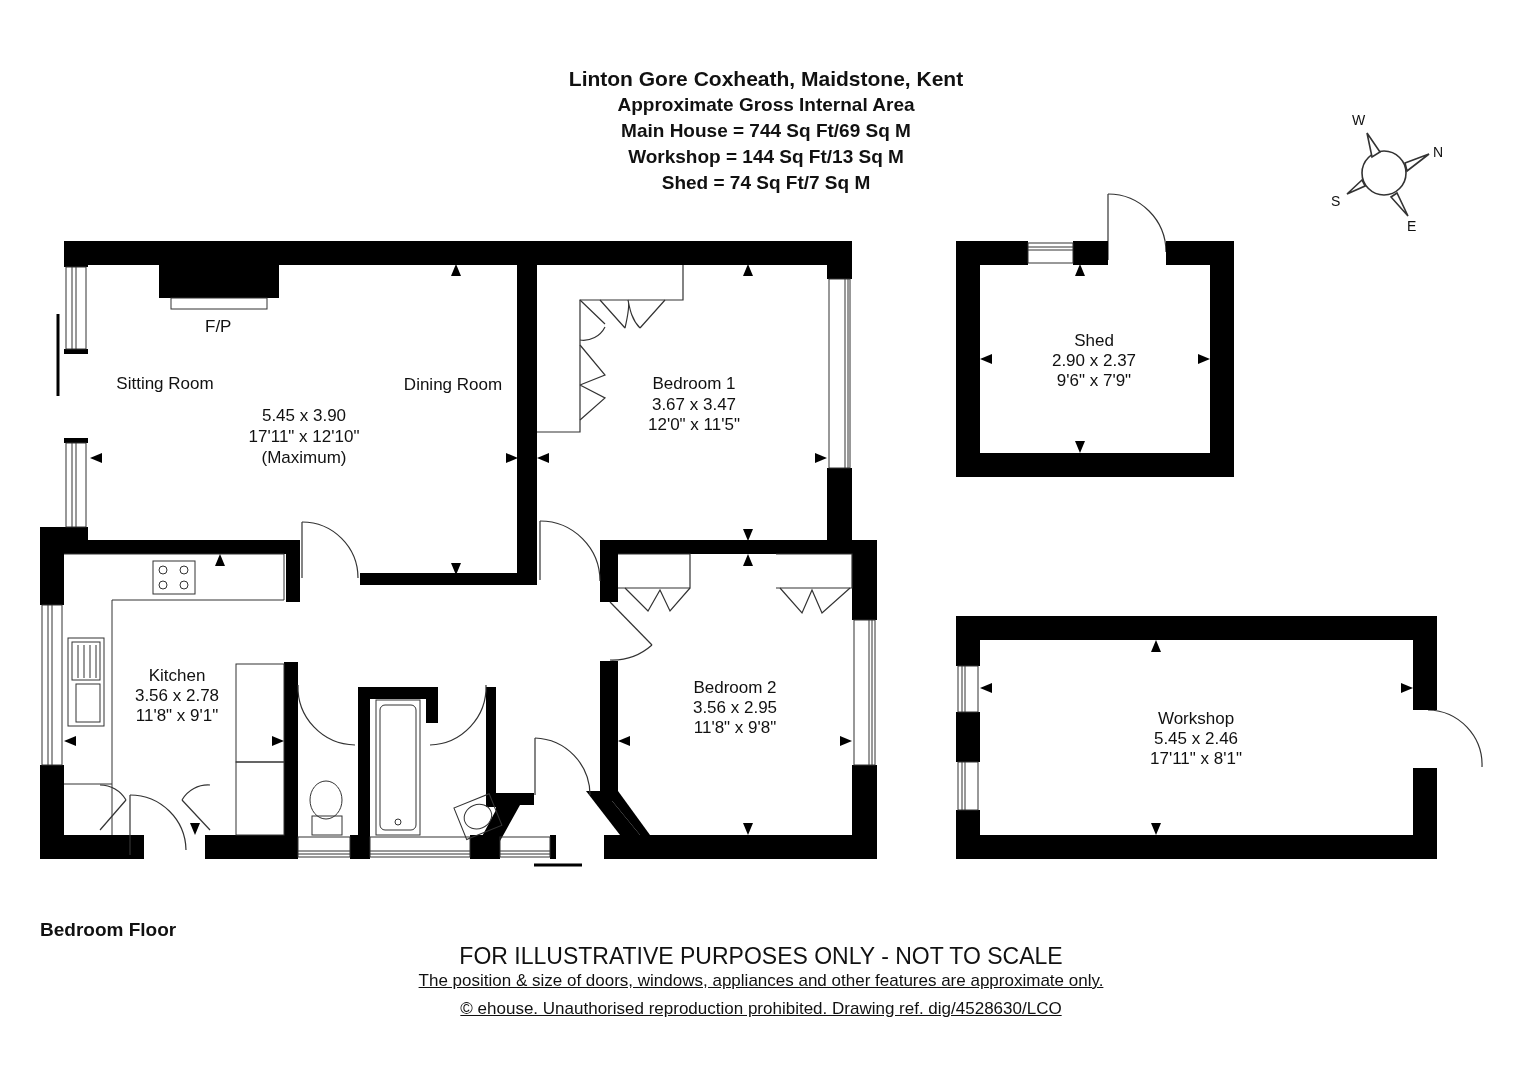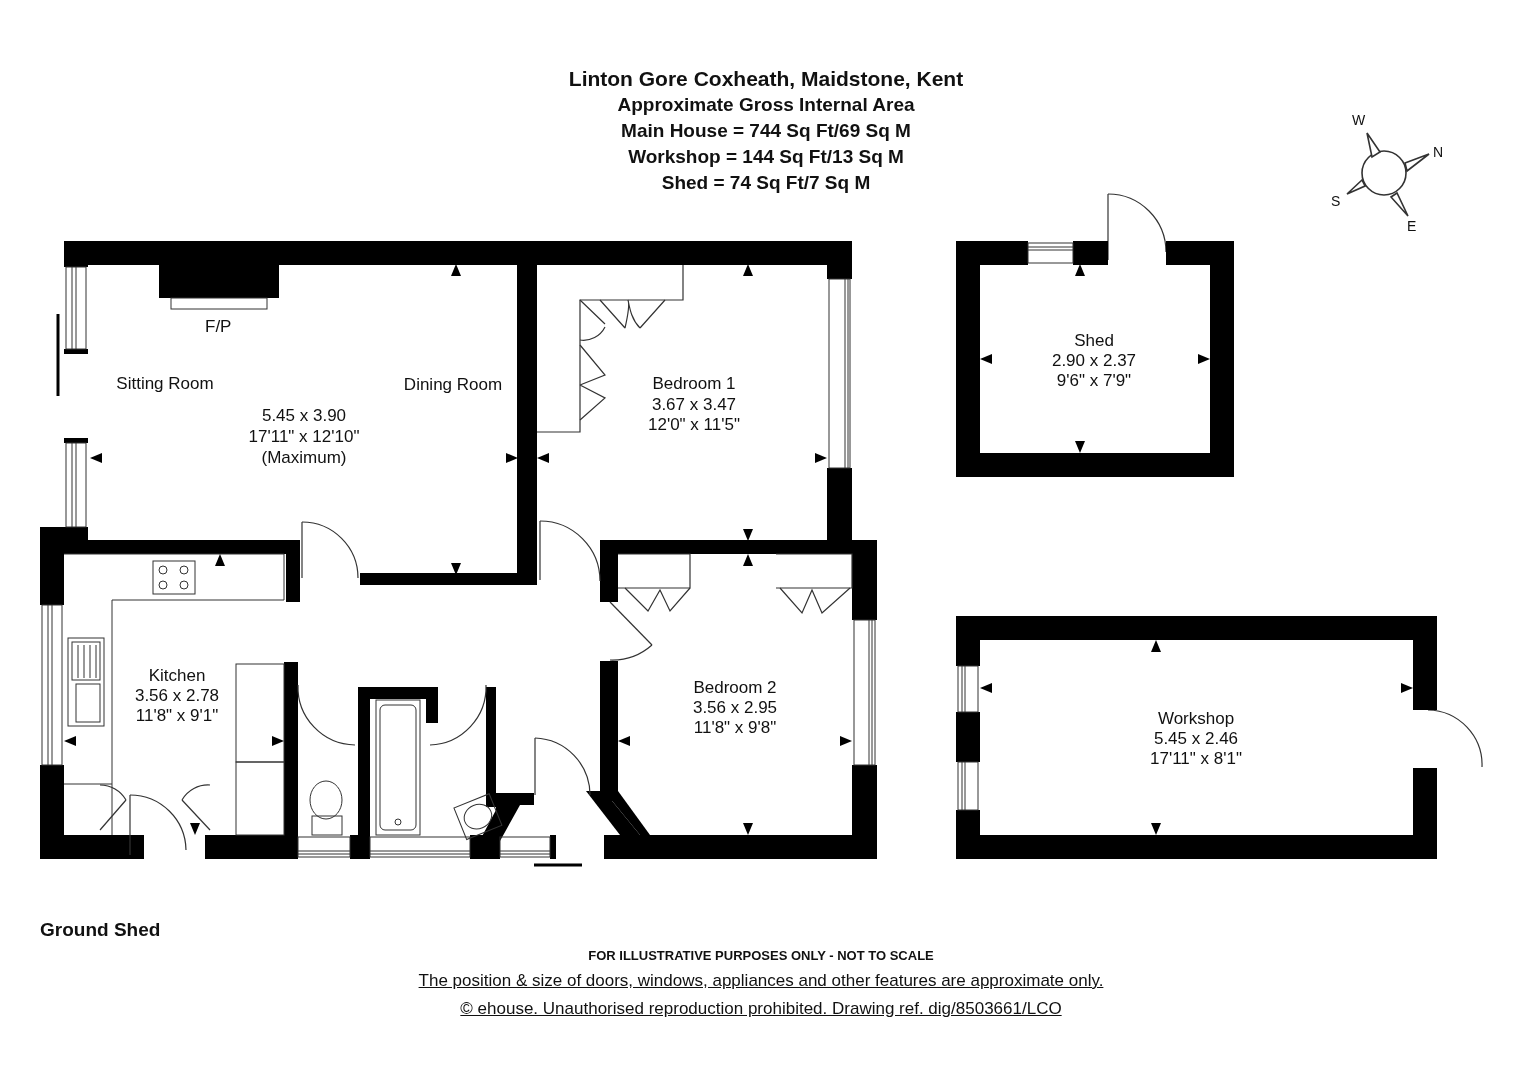--- a/index.html
+++ b/index.html
@@ -5,21 +5,21 @@
   html, body { margin: 0; padding: 0; background: #ffffff; }
   body { width: 1527px; height: 1080px; position: relative; overflow: hidden; font-family: "Liberation Sans", sans-serif; color: #111; }
   .header { position: absolute; left: 0; top: 66px; width: 1532px; text-align: center; }
   .header .title { font-size: 21px; font-weight: bold; line-height: 26px; }
   .header .line { font-size: 19px; font-weight: bold; line-height: 26px; }
   svg.plan { position: absolute; left: 0; top: 0; }
   .lbl { font-family: "Liberation Sans", sans-serif; font-size: 17px; fill: #111; }
   .cmp { font-family: "Liberation Sans", sans-serif; font-size: 14px; fill: #111; }
   .floor-label { position: absolute; left: 40px; top: 919px; font-size: 19px; font-weight: bold; }
   .footer { position: absolute; left: 0; top: 945px; width: 1522px; text-align: center; }
-  .footer .disclaimer { font-size: 13px; font-weight: bold; line-height: 22px; }
+  .footer .disclaimer { font-size: 23px; font-weight: normal; line-height: 22px; }
   .footer .note { font-size: 17px; line-height: 28px; text-decoration: underline; }
 </style>
 </head>
 <body>
 
 <div class="header">
   <div class="title">Linton Gore Coxheath, Maidstone, Kent</div>
   <div class="line">Approximate Gross Internal Area</div>
   <div class="line">Main House = 744 Sq Ft/69 Sq M</div>
   <div class="line">Workshop = 144 Sq Ft/13 Sq M</div>
@@ -281,19 +281,19 @@
       <polygon points="1413,688 1401,683 1401,693"></polygon>
     </g>
     <g text-anchor="middle">
       <text x="1196" y="724" class="lbl">Workshop</text>
       <text x="1196" y="744" class="lbl">5.45 x 2.46</text>
       <text x="1196" y="764" class="lbl">17'11" x 8'1"</text>
     </g>
   </g>
 </svg>
 
-<div class="floor-label">Ground Shed</div>
+<div class="floor-label">Bedroom Floor</div>
 
 <div class="footer">
   <div class="disclaimer">FOR ILLUSTRATIVE PURPOSES ONLY - NOT TO SCALE</div>
   <div class="note">The position &amp; size of doors, windows, appliances and other features are approximate only.</div>
-  <div class="note">© ehouse. Unauthorised reproduction prohibited. Drawing ref. dig/8503661/LCO</div>
+  <div class="note">© ehouse. Unauthorised reproduction prohibited. Drawing ref. dig/4528630/LCO</div>
 </div>
 
 </body></html>

